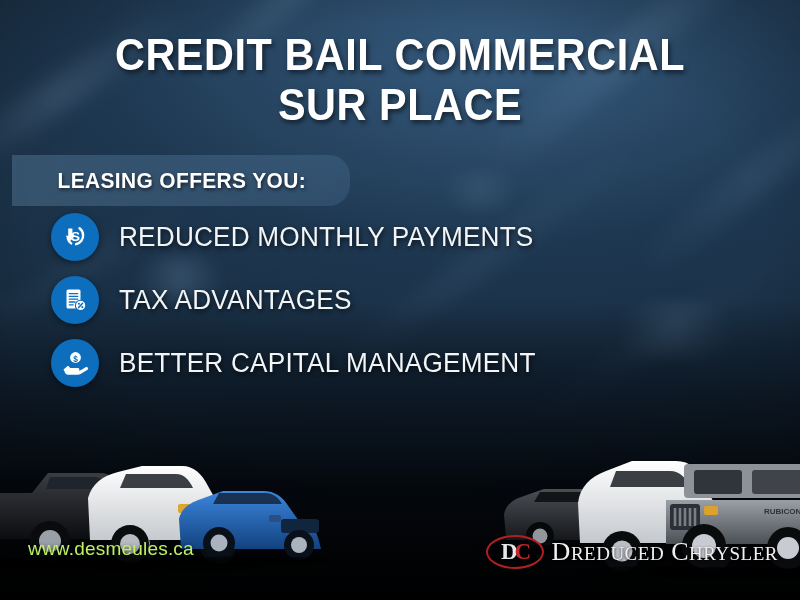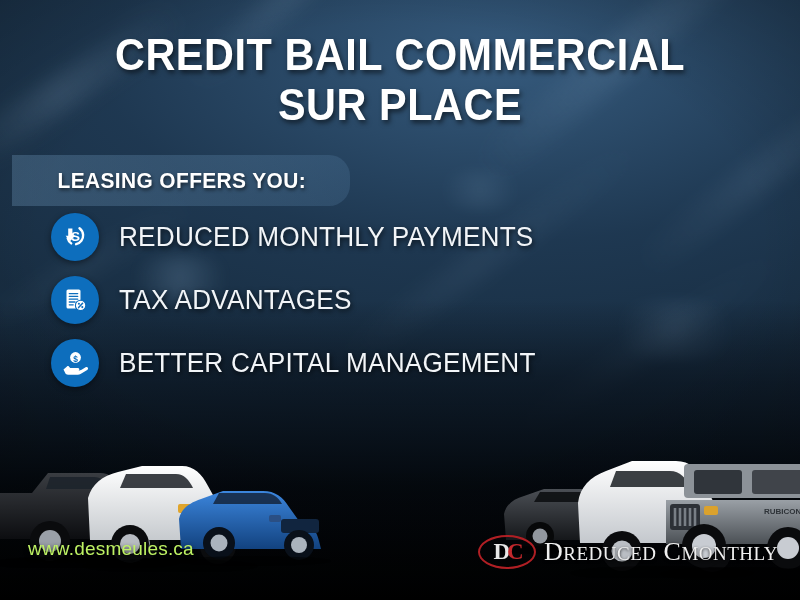--- a/index.html
+++ b/index.html
@@ -429,17 +429,17 @@
   <div class="logo">
     <span class="logo-mark">
       <span class="ellipse"></span>
       <span class="letters">
         <span class="l-d">D</span>
           <span class="l-c">C</span>
       </span>
     </span>
     <span class="logo-word">
       <span>D</span><span class="sm">REDUCED</span>
-      <span>C</span><span class="sm">MONTHLY</span>
+      <span>C</span><span class="sm">HRYSLER</span>
     </span>
   </div>
 
 </div>
 
 </body></html>

